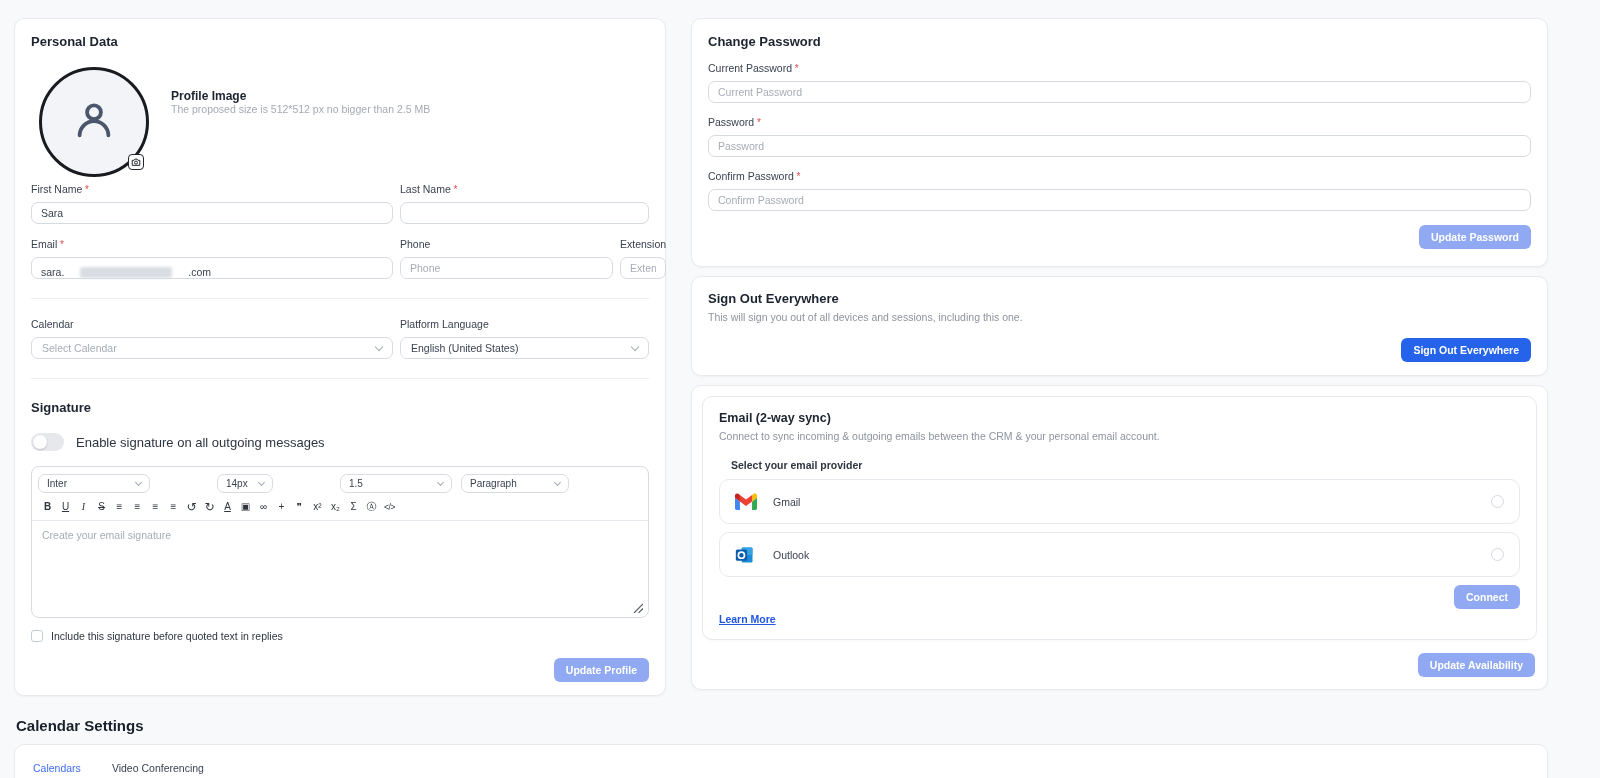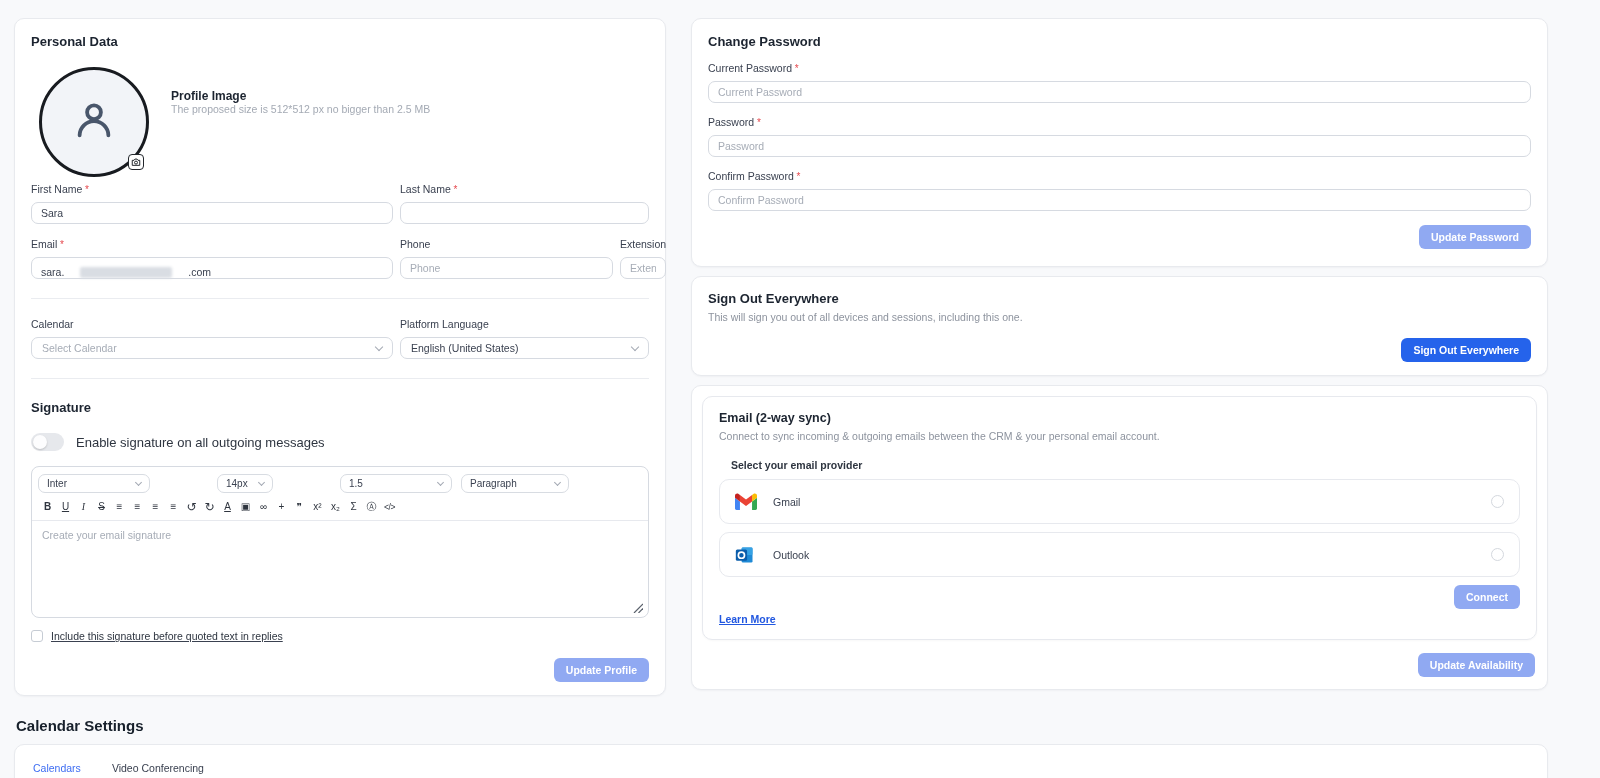--- a/index.html
+++ b/index.html
@@ -98,21 +98,21 @@
   .tb-btn[data-name="font-color-icon"] { text-decoration: underline; }
   .tb-btn[data-name="undo-icon"], .tb-btn[data-name="redo-icon"] { font-size: 12px; }
   .tb-btn[data-name="source-code-icon"] { font-size: 8.5px; letter-spacing:-0.5px; }
   .ed-body {
     border-top: 1px solid #e7e9ee; height: 97px; padding: 8px 10px;
     position: relative; font-size: 10.5px; color: #a6acb6;
     border-radius: 0 0 8px 8px;
   }
   .resize-handle { position:absolute; right: 5px; bottom: 4px; width: 10px; height: 10px; }
 
-  .cb-row { display:flex; align-items:center; gap: 8px; margin-top: 12px; text-decoration: underline; }
+  .cb-row { display:flex; align-items:center; gap: 8px; margin-top: 12px; }
   .checkbox { width: 12px; height: 12px; border: 1px solid #c6ccd4; border-radius: 3px; background:#fff; cursor:pointer; }
   .cb-label { font-size: 10.5px; color: #2e3540; }
 
   .btn { border:none; border-radius: 6px; font-family: inherit; font-size: 10.5px;
     font-weight: bold; color:#fff; padding: 6px 12px; cursor: pointer; }
   .btn-light { background: #90a9f2; }
   .btn-primary { background: #2563eb; }
   .row-end { display:flex; justify-content:flex-end; }
   .left-footer { margin-top: auto; padding-top: 16px; }
 

